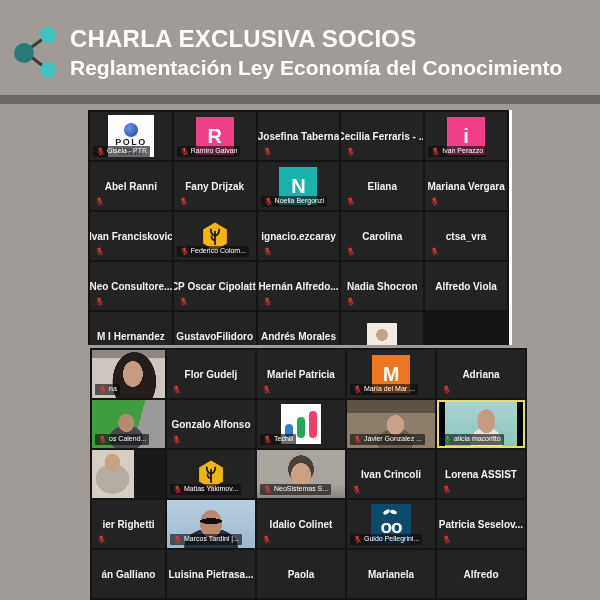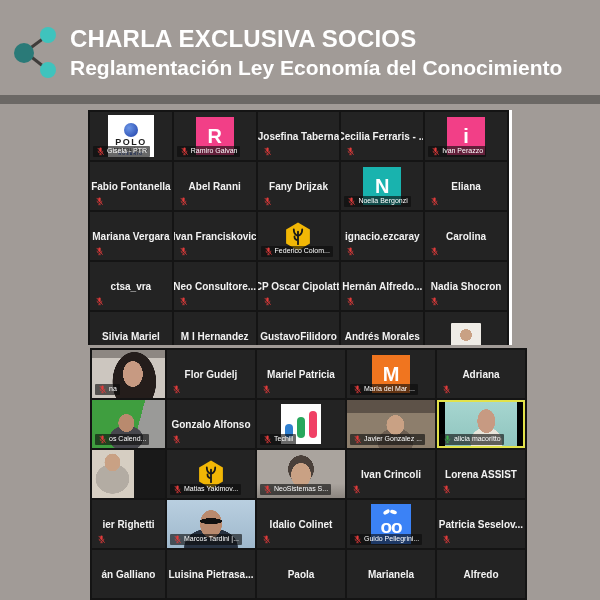--- a/index.html
+++ b/index.html
@@ -42,21 +42,21 @@
   .polo-t2{font-size:3.5px;font-weight:700;letter-spacing:.8px;color:#333;line-height:1.3;}
   .polo-t3{font-size:3.5px;font-weight:700;letter-spacing:1.2px;color:#2f55c0;line-height:1.3;}
 
   .chartlogo{width:40px;height:40px;background:#fff;display:flex;align-items:flex-end;
         justify-content:center;gap:4px;padding-bottom:6px;box-sizing:border-box;}
   .bar{width:8px;border-radius:4px;}
   .b1{height:14px;background:#2f7fd0;}
   .b2{height:21px;background:#27a75c;}
   .b3{height:27px;background:#f04065;}
 
-  .oologo{width:40px;height:40px;background:#3b82f6;display:flex;align-items:center;
+  .oologo{width:40px;height:40px;background:#0c4a6e;display:flex;align-items:center;
         justify-content:center;position:relative;}
   .oologo span{color:#fff;font-weight:800;font-size:19px;letter-spacing:-1px;margin-top:5px;line-height:1;}
   .oologo::before,.oologo::after{content:"";position:absolute;top:6px;width:7px;height:4px;
         background:#fff;border-radius:60% 40% 60% 40%;}
   .oologo::before{left:12px;transform:rotate(-25deg);}
   .oologo::after{left:19px;transform:rotate(25deg);}
 
   .hexwrap{line-height:0;}
 
   .photo{width:30px;height:26px;background:#efece6;border-radius:1px;
@@ -166,28 +166,20 @@
       <div class="ovl">
         <span><svg width="9" height="9" viewBox="0 0 24 24">
             <path d="M9 4a3 3 0 0 1 6 0v6a3 3 0 0 1-6 0z" fill="#e23b3b"></path>
             <path d="M5.5 10a6.5 6.5 0 0 0 13 0M12 16.5V20M8.5 20.5h7" stroke="#e23b3b" stroke-width="1.8" fill="none"></path>
             <path d="M4.5 2.5l16 18" stroke="#e23b3b" stroke-width="2.2"></path>
           </svg></span>
         <span class="ovl-t">Ivan Perazzo</span>
       </div>
     </div>
     <div class="tile">
-      <span class="pname">Fabio Fontanella</span>
-      <span class="corner-mic"><svg width="9" height="9" viewBox="0 0 24 24">
-          <path d="M9 4a3 3 0 0 1 6 0v6a3 3 0 0 1-6 0z" fill="#e23b3b"></path>
-          <path d="M5.5 10a6.5 6.5 0 0 0 13 0M12 16.5V20M8.5 20.5h7" stroke="#e23b3b" stroke-width="1.8" fill="none"></path>
-          <path d="M4.5 2.5l16 18" stroke="#e23b3b" stroke-width="2.2"></path>
-        </svg></span>
-    </div>
-    <div class="tile">
       <span class="pname">Abel Ranni</span>
       <span class="corner-mic"><svg width="9" height="9" viewBox="0 0 24 24">
           <path d="M9 4a3 3 0 0 1 6 0v6a3 3 0 0 1-6 0z" fill="#e23b3b"></path>
           <path d="M5.5 10a6.5 6.5 0 0 0 13 0M12 16.5V20M8.5 20.5h7" stroke="#e23b3b" stroke-width="1.8" fill="none"></path>
           <path d="M4.5 2.5l16 18" stroke="#e23b3b" stroke-width="2.2"></path>
         </svg></span>
     </div>
     <div class="tile">
       <span class="pname">Fany Drijzak</span>
       <span class="corner-mic"><svg width="9" height="9" viewBox="0 0 24 24">
@@ -297,21 +289,21 @@
     </div>
     <div class="tile">
       <span class="pname">Nadia Shocron</span>
       <span class="corner-mic"><svg width="9" height="9" viewBox="0 0 24 24">
           <path d="M9 4a3 3 0 0 1 6 0v6a3 3 0 0 1-6 0z" fill="#e23b3b"></path>
           <path d="M5.5 10a6.5 6.5 0 0 0 13 0M12 16.5V20M8.5 20.5h7" stroke="#e23b3b" stroke-width="1.8" fill="none"></path>
           <path d="M4.5 2.5l16 18" stroke="#e23b3b" stroke-width="2.2"></path>
         </svg></span>
     </div>
     <div class="tile">
-      <span class="pname">Silvia Mariel</span>
+      <span class="pname">Alfredo Viola</span>
     </div>
     <div class="tile">
       <span class="pname">M I Hernandez</span>
     </div>
     <div class="tile">
       <span class="pname">GustavoFilidoro</span>
     </div>
     <div class="tile">
       <span class="pname">Andrés Morales</span>
     </div>

